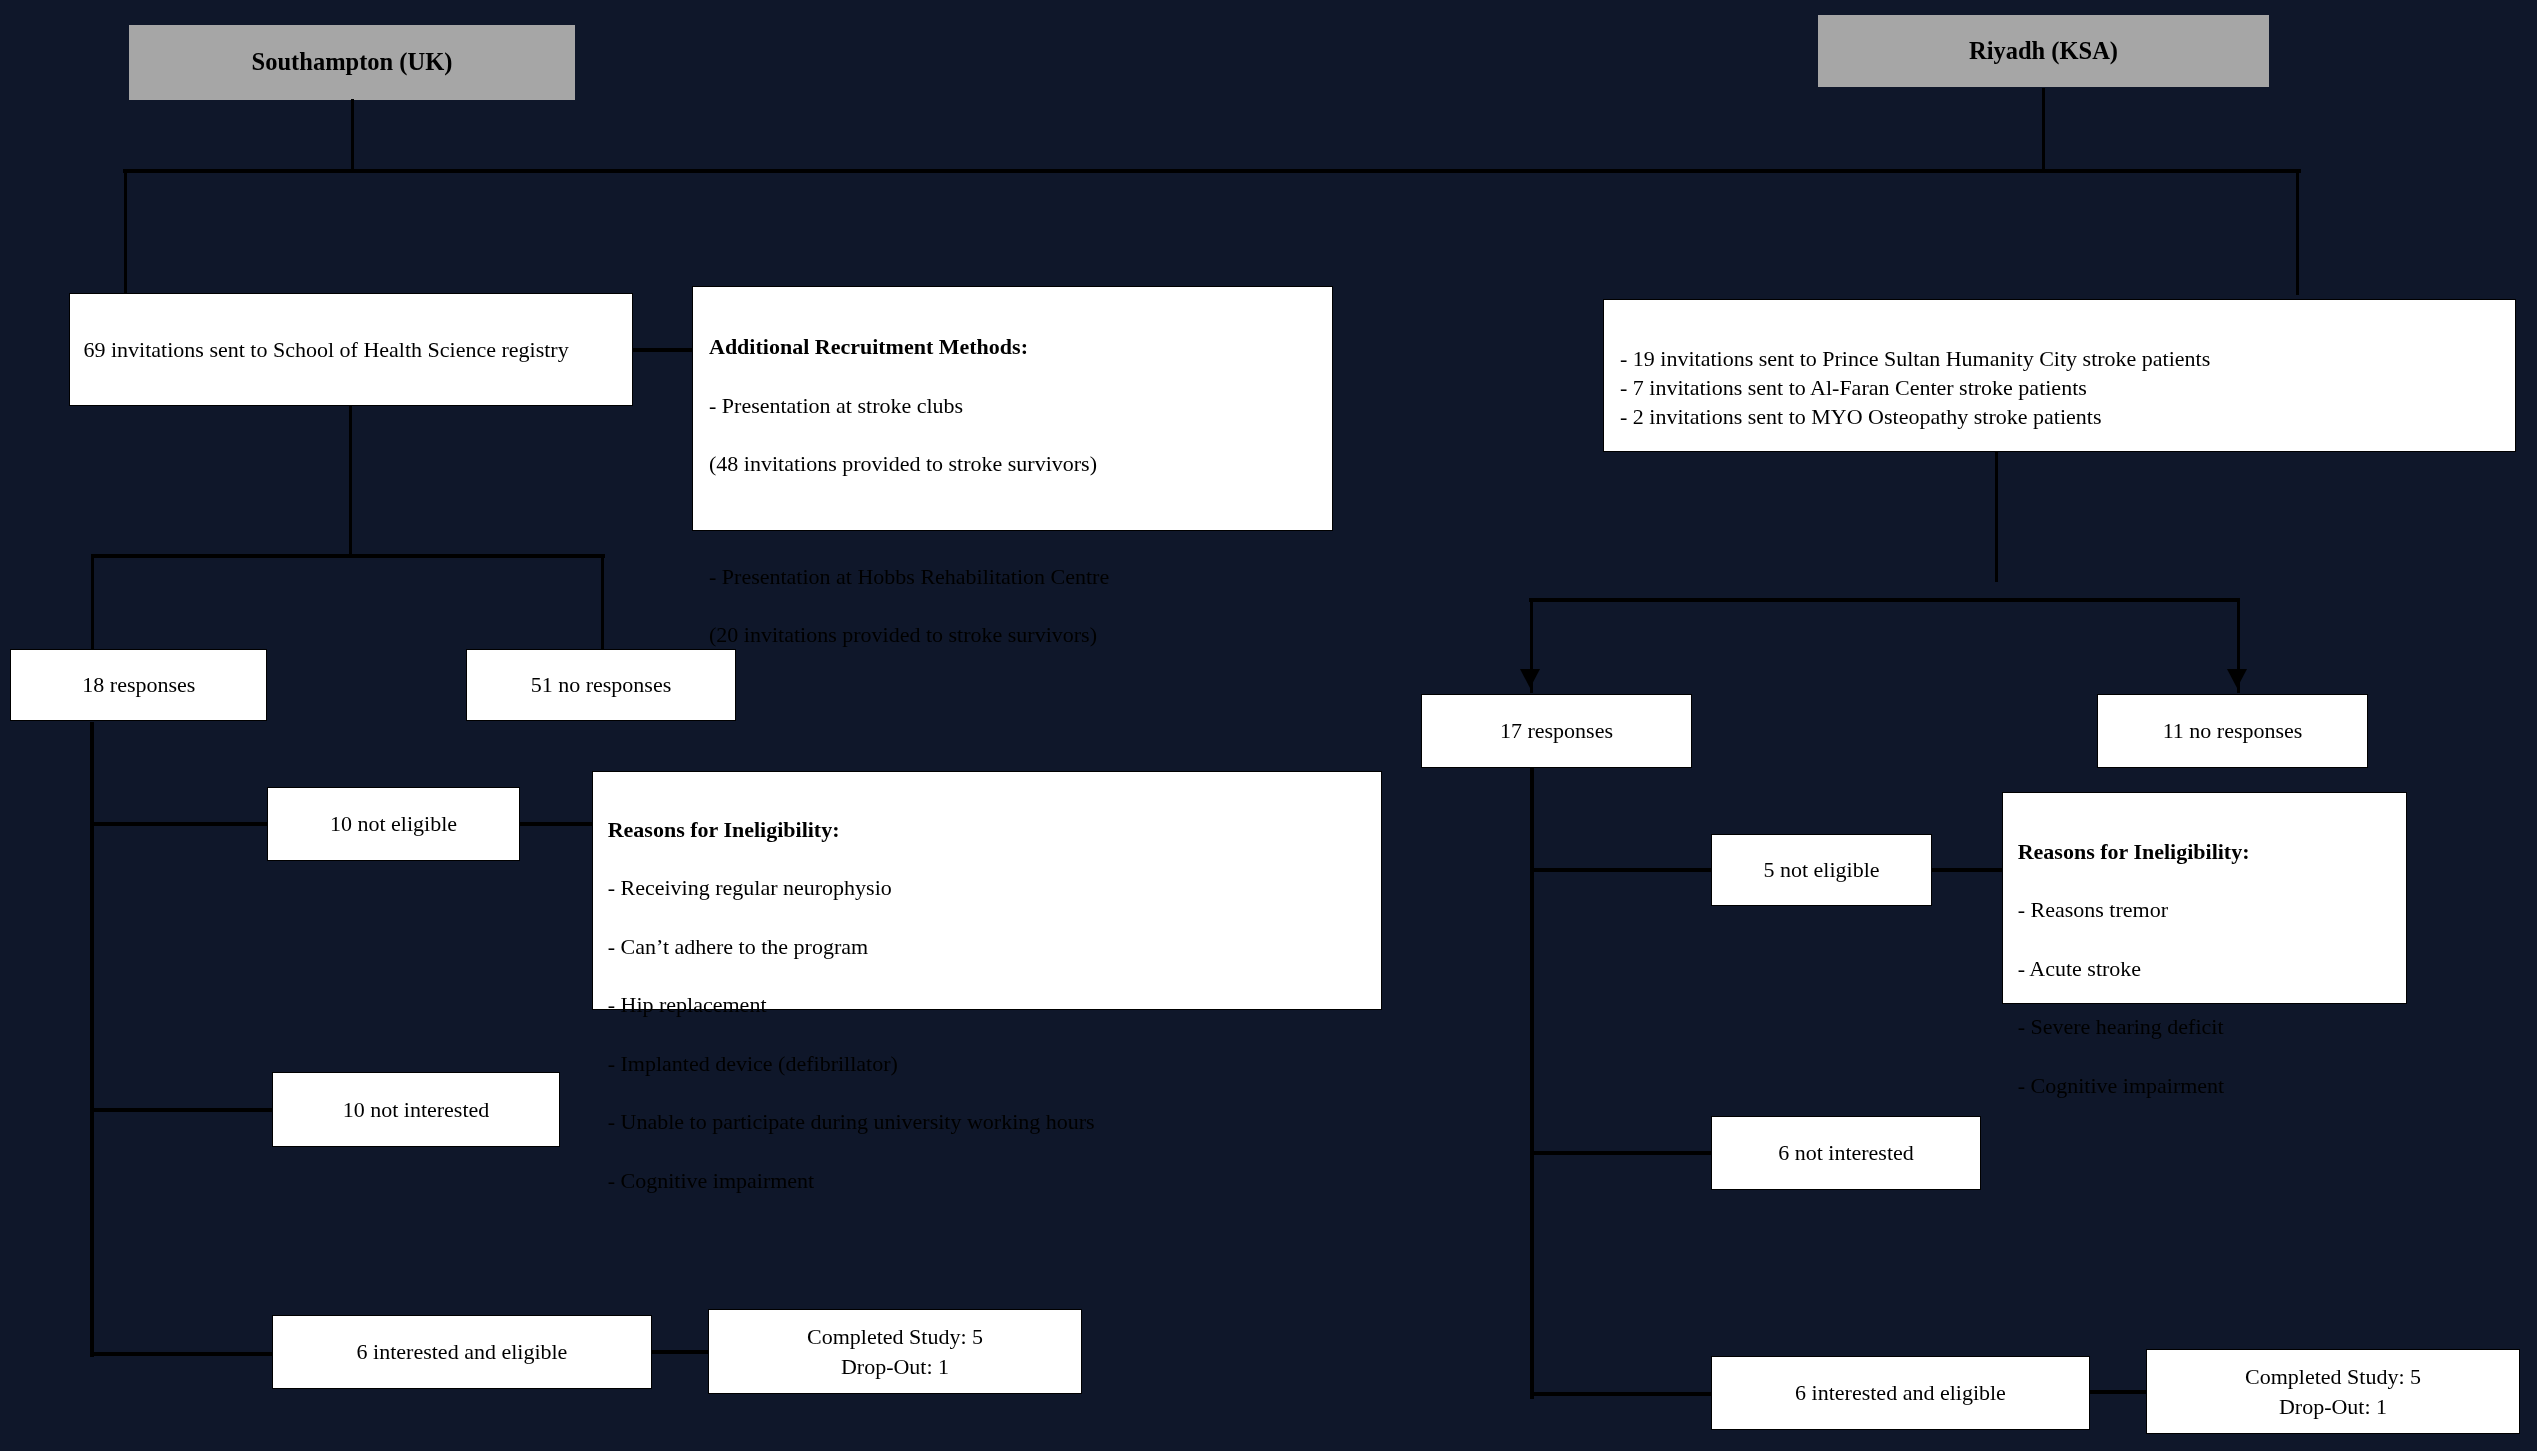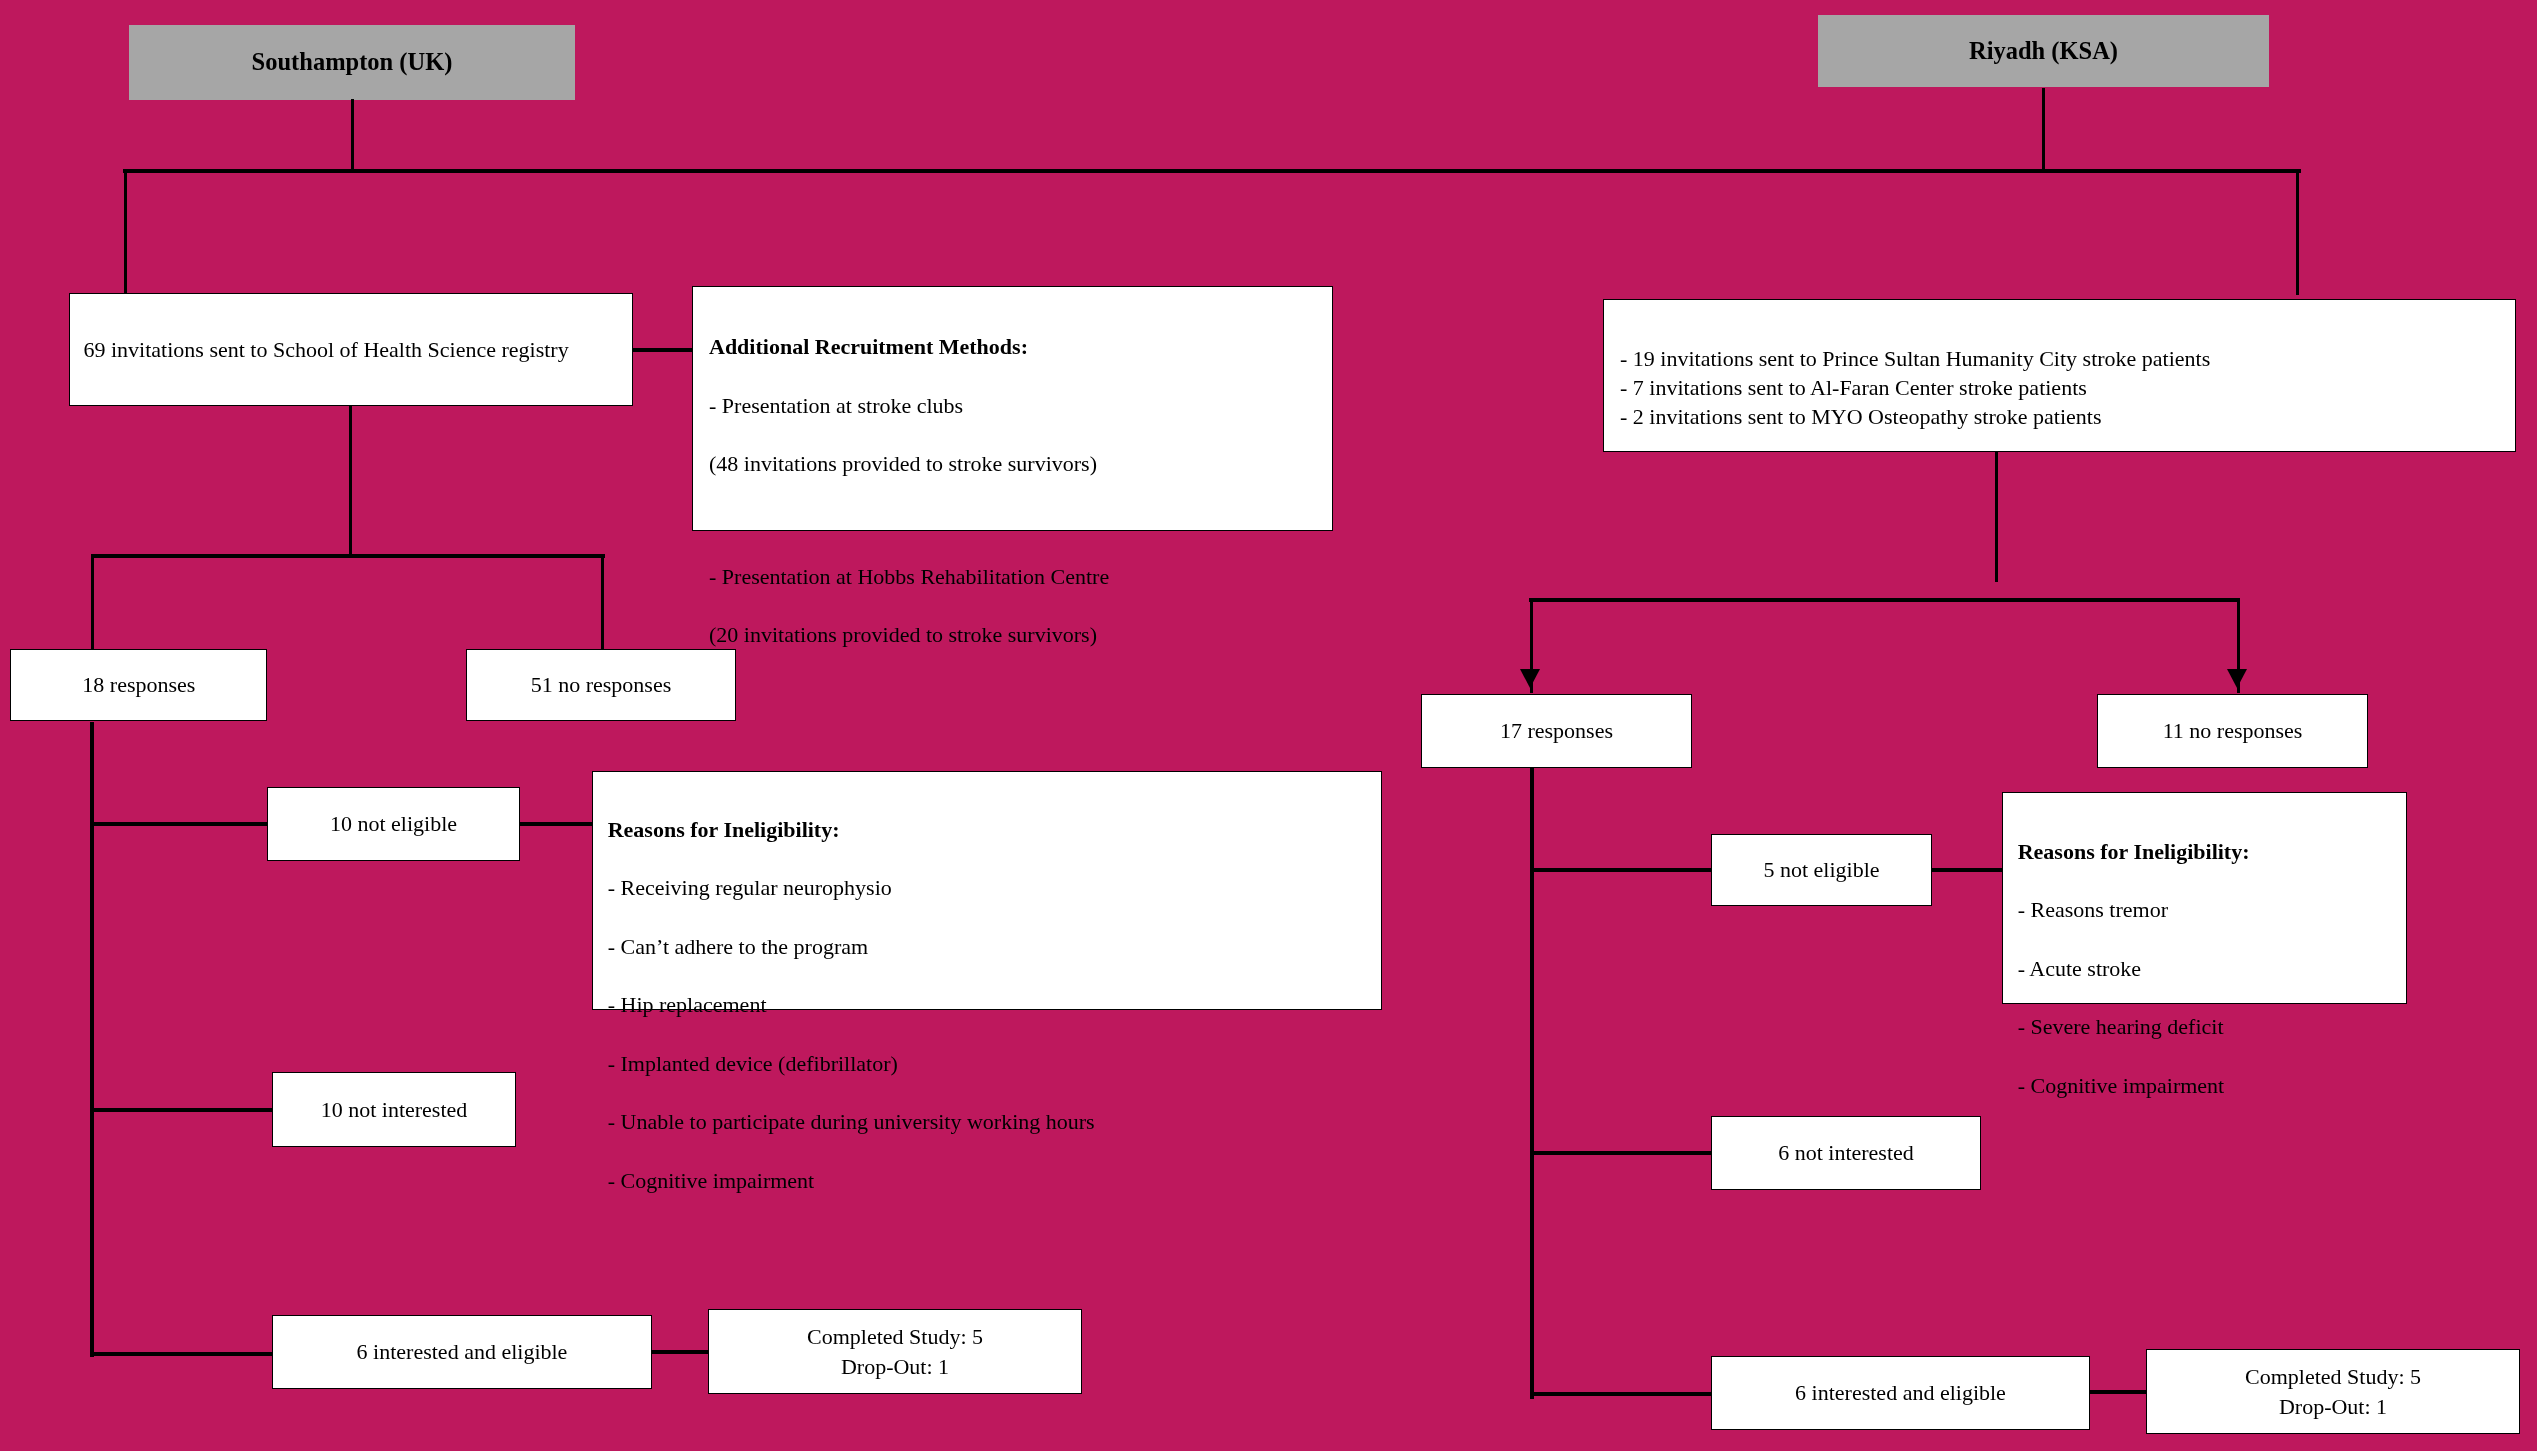--- a/index.html
+++ b/index.html
@@ -1,21 +1,21 @@
 <!DOCTYPE html>
 <html style="font-size:9.8px"><head>
 <meta charset="utf-8">
 <style>
   html,body{margin:0;padding:0;background:#ffffff;}
   body{font-family:"Liberation Serif", serif;}
   #canvas{
     position:relative;
     width:2538px;
     height:1452px;
-    background:#be185d;
+    background:#0f172a;
     overflow:hidden;
   }
   
   .box{
     position:absolute;
     box-sizing:border-box;
     border:1.8px solid #000000;
     background:#ffffff;
     color:#000000;
     font-family:"Liberation Serif", serif;
@@ -125,21 +125,21 @@
     <span class="ttl">Reasons for Ineligibility:</span>
     <span style="display:block;">- Receiving regular neurophysio</span>
     <span style="display:block;">- Can’t adhere to the program</span>
     <span style="display:block;">- Hip replacement</span>
     <span style="display:block;">- Implanted device (defibrillator)</span>
     <span style="display:block;">- Unable to participate during university working hours</span>
     <span style="display:block;">- Cognitive impairment</span>
   </div>
 
   <div class="h" style="left:90px;top:1108px;width:190px;"></div>
-  <div class="box center f34" style="left:272px;top:1072px;width:244px;height:75px;">
+  <div class="box center f34" style="left:272px;top:1072px;width:288px;height:75px;">
     <span>10 not interested</span>
   </div>
 
   <div class="h" style="left:90px;top:1352px;width:191px;"></div>
   <div class="box center f34" style="left:272px;top:1315px;width:380px;height:74px;">
     <span>6 interested and eligible</span>
   </div>
   <div class="h" style="left:652px;top:1350px;width:60px;"></div>
 
   <div class="box center f34" style="left:708px;top:1309px;width:374px;height:85px;">

